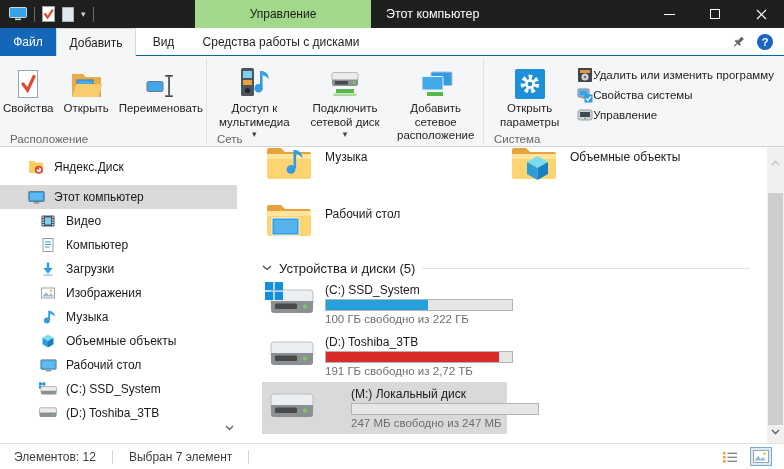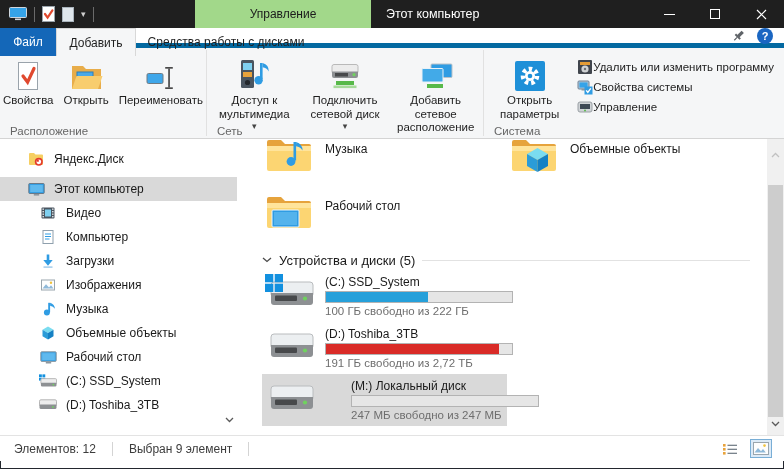--- a/index.html
+++ b/index.html
@@ -16,21 +16,21 @@
   .qat-caret { color:#cfcfcf; font-size:9px; line-height:1; }
   .ctx-tab { position:absolute; left:195px; top:0; width:176px; height:28px; background:#a2d88a;
              color:#1c1c1c; font-size:12px; display:flex; align-items:center; justify-content:center; }
   .tb-title { position:absolute; left:386px; top:0; height:28px; line-height:28px; font-size:12.5px; color:#fff; }
   .win-controls { position:absolute; right:0; top:0; display:flex; height:28px; }
   .win-btn { width:46px; height:28px; display:flex; align-items:center; justify-content:center; cursor:default; }
   .glyph-min { width:11px; height:1px; background:#fff; }
   .glyph-max { width:10px; height:10px; border:1px solid #fff; }
 
   
-  .tabrow { height:20px; background:#fff; display:flex; position:relative; border-bottom:5px solid #0369a1; }
+  .tabrow { height:28px; background:#fff; display:flex; position:relative; border-bottom:1px solid #0369a1;align-items:center; }
   .tab { height:28px; display:flex; align-items:center; justify-content:center; font-size:12px; color:#1f1f1f; }
   .tab-file { width:56px; background:#1467b8; color:#fff; }
   .tab-computer { width:80px; background:#f5f6f7; border:1px solid #d8d8d8; border-bottom:none; margin-bottom:-1px; }
   .tab-view { width:55px; }
   .tab-disk { width:180px; }
   .tabrow-right { margin-left:auto; display:flex; align-items:center; gap:11px; padding-right:11px; }
   .help-circle { width:16px; height:16px; border-radius:50%; background:#1a66c2; color:#fff; font-size:11px;
                  font-weight:bold; display:flex; align-items:center; justify-content:center; }
 
   
@@ -137,20 +137,21 @@
         <svg width="11" height="11" viewBox="0 0 11 11">
             <path d="M1 1 L10 10 M10 1 L1 10" stroke="#fff" stroke-width="1.2"></path>
           </svg>
       </div>
     </div>
   </div>
 
   <div class="tabrow">
     <div class="tab tab-file">Файл</div>
     <div class="tab tab-computer">Добавить</div>
+    <div class="tab tab-view">Вид</div>
     <div class="tab tab-disk">Средства работы с дисками</div>
     <div class="tabrow-right">
       <svg width="15" height="14" viewBox="0 0 14 14">
           <g transform="rotate(45 7 7)" fill="#5f6368">
             <rect x="5.4" y="1" width="3.2" height="6.5"></rect>
             <rect x="3.6" y="7" width="6.8" height="2"></rect>
             <rect x="6.4" y="9" width="1.2" height="4"></rect>
           </g>
         </svg>
       <span class="help-circle">?</span>
@@ -548,21 +549,21 @@
       <span class="vchevron-down"><svg width="9" height="6" viewBox="0 0 9 6">
             <path d="M1 1 l3.5 3.5 L8 1" stroke="#5a5a5a" stroke-width="1.3" fill="none"></path>
           </svg></span>
     </div>
 
   </div>
 
   <div class="statusbar">
     <span>Элементов: 12</span>
     <span class="sb-sep"></span>
-    <span>Выбран 9 элемент</span>
+    <span>Выбран 7 элемент</span>
     <span class="sb-sep"></span>
     <span class="view-toggles">
       <span class="vt-btn">
         <svg width="16" height="14" viewBox="0 0 16 14">
             <g fill="#e8a33c">
               <rect x="1" y="2" width="2.6" height="2.6"></rect>
               <rect x="1" y="6" width="2.6" height="2.6"></rect>
               <rect x="1" y="10" width="2.6" height="2.6"></rect>
             </g>
             <g stroke="#6b7680" stroke-width="1.2">

